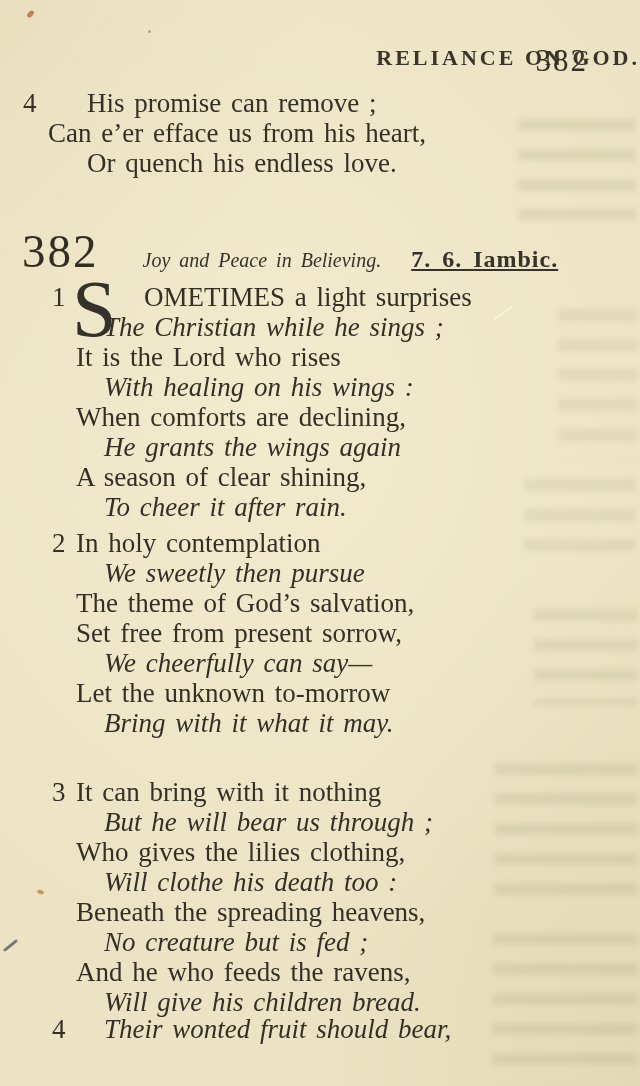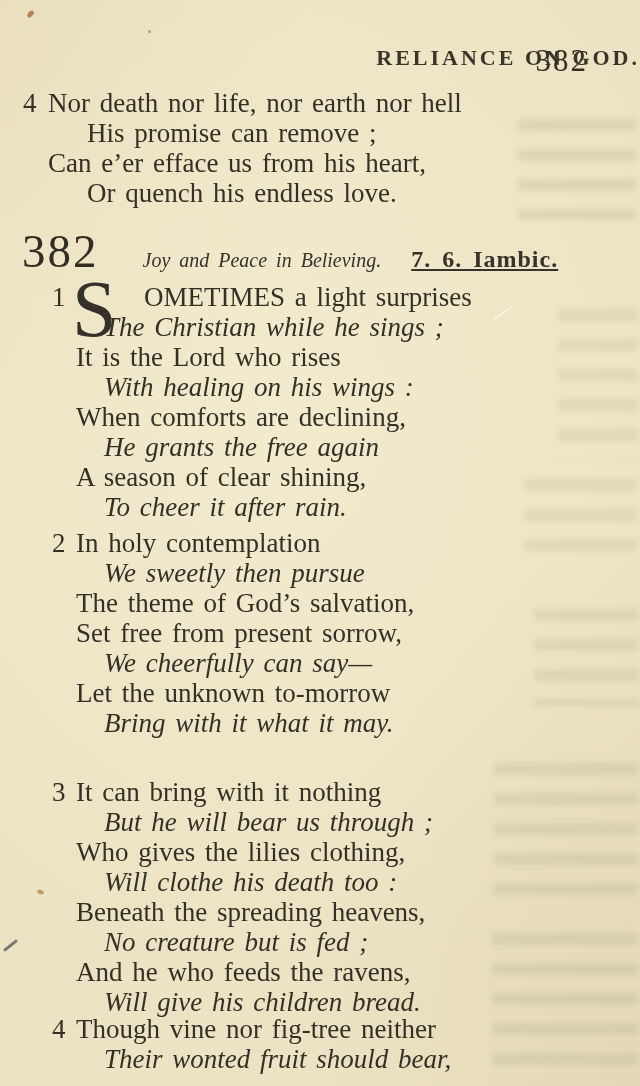--- a/index.html
+++ b/index.html
@@ -103,34 +103,33 @@
   <div class="speck dot"></div>
 
   <div class="page-header">
     <div class="running-title">RELIANCE ON GOD.</div>
     <div class="page-number">382</div>
   </div>
 
   <div id="stanzas">
       <section class="stanza prev">
         <span class="num">4</span>
-        <div class="line l0">Nor death nor life, nor earth nor hell</div>
         <div class="line l1 indent">His promise can remove ;</div>
         <div class="line l2">Can e’er efface us from his heart,</div>
         <div class="line l3 indent">Or quench his endless love.</div>
       </section>
       <section class="stanza verse v-0">
         <span class="num">1</span>
         <span class="drop-cap">S</span>
         <div class="line l0">OMETIMES a light surprises</div>
         <div class="line l1 indent">The Christian while he sings ;</div>
         <div class="line l2">It is the Lord who rises</div>
         <div class="line l3 indent">With healing on his wings :</div>
         <div class="line l4">When comforts are declining,</div>
-        <div class="line l5 indent">He grants the free again</div>
+        <div class="line l5 indent">He grants the wings again</div>
         <div class="line l6">A season of clear shining,</div>
         <div class="line l7 indent">To cheer it after rain.</div>
       </section>
       <section class="stanza verse v-1">
         <span class="num">2</span>
         <div class="line l0">In holy contemplation</div>
         <div class="line l1 indent">We sweetly then pursue</div>
         <div class="line l2">The theme of God’s salvation,</div>
         <div class="line l4">Set free from present sorrow,</div>
         <div class="line l5 indent">We cheerfully can say—</div>
@@ -143,21 +142,20 @@
         <div class="line l1 indent">But he will bear us through ;</div>
         <div class="line l2">Who gives the lilies clothing,</div>
         <div class="line l3 indent">Will clothe his death too :</div>
         <div class="line l4">Beneath the spreading heavens,</div>
         <div class="line l5 indent">No creature but is fed ;</div>
         <div class="line l6">And he who feeds the ravens,</div>
         <div class="line l7 indent">Will give his children bread.</div>
       </section>
       <section class="stanza verse v-3">
         <span class="num">4</span>
-        <div class="line l0">Though vine nor fig-tree neither</div>
         <div class="line l1 indent">Their wonted fruit should bear,</div>
       </section>
     </div>
 
   <div class="hymn-heading">
     <span class="hymn-number">382</span>
     <span class="hymn-title">Joy and Peace in Believing.</span>
     <span class="hymn-meter">7. 6. Iambic.</span>
   </div>
 

